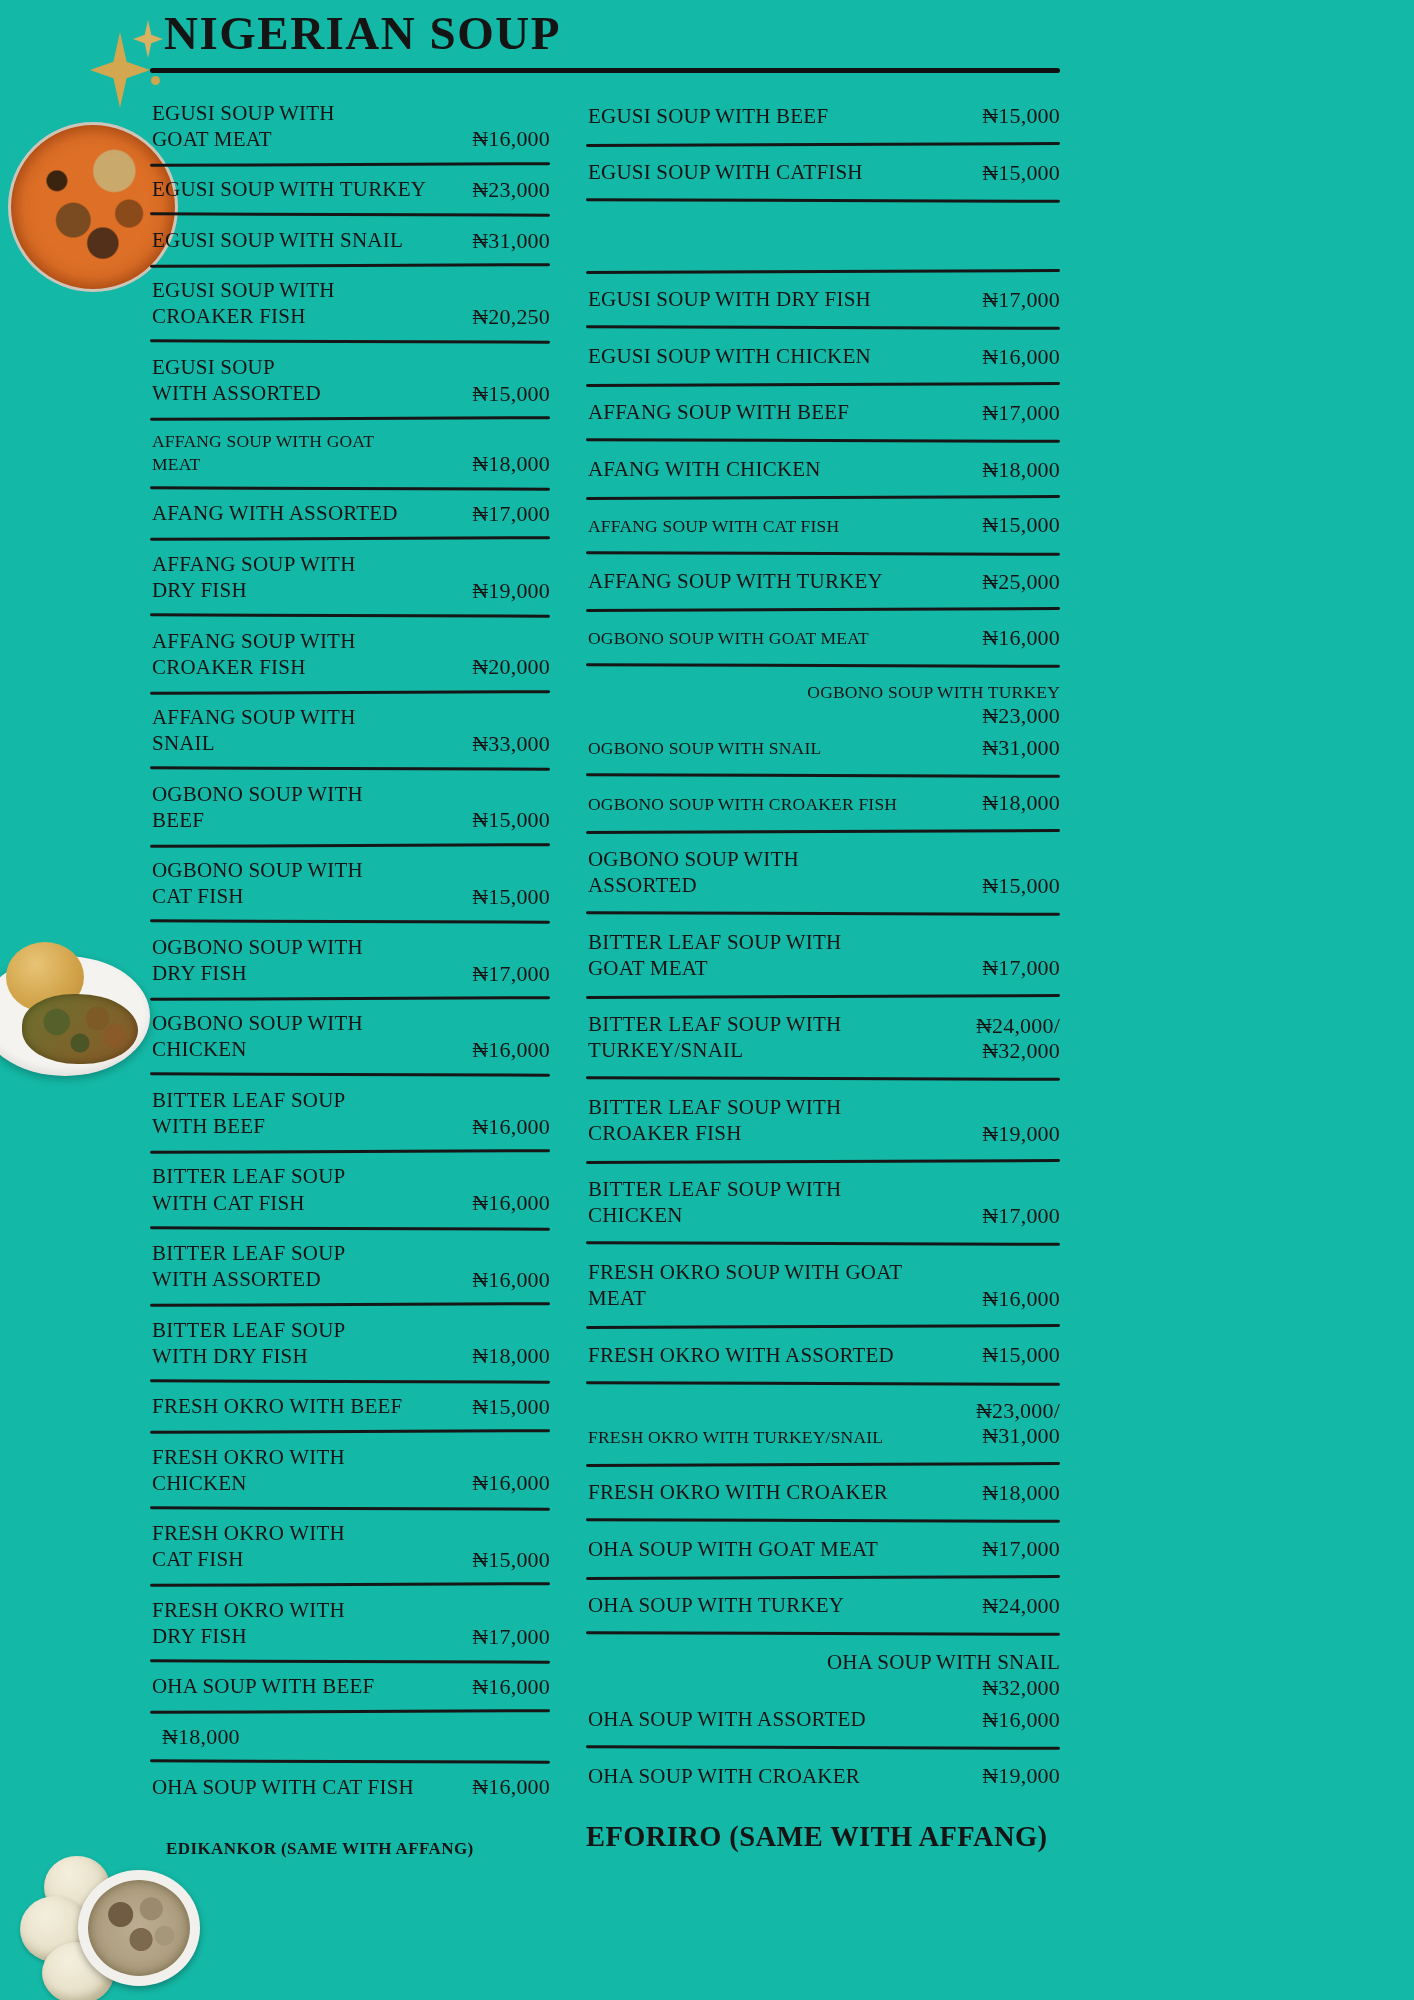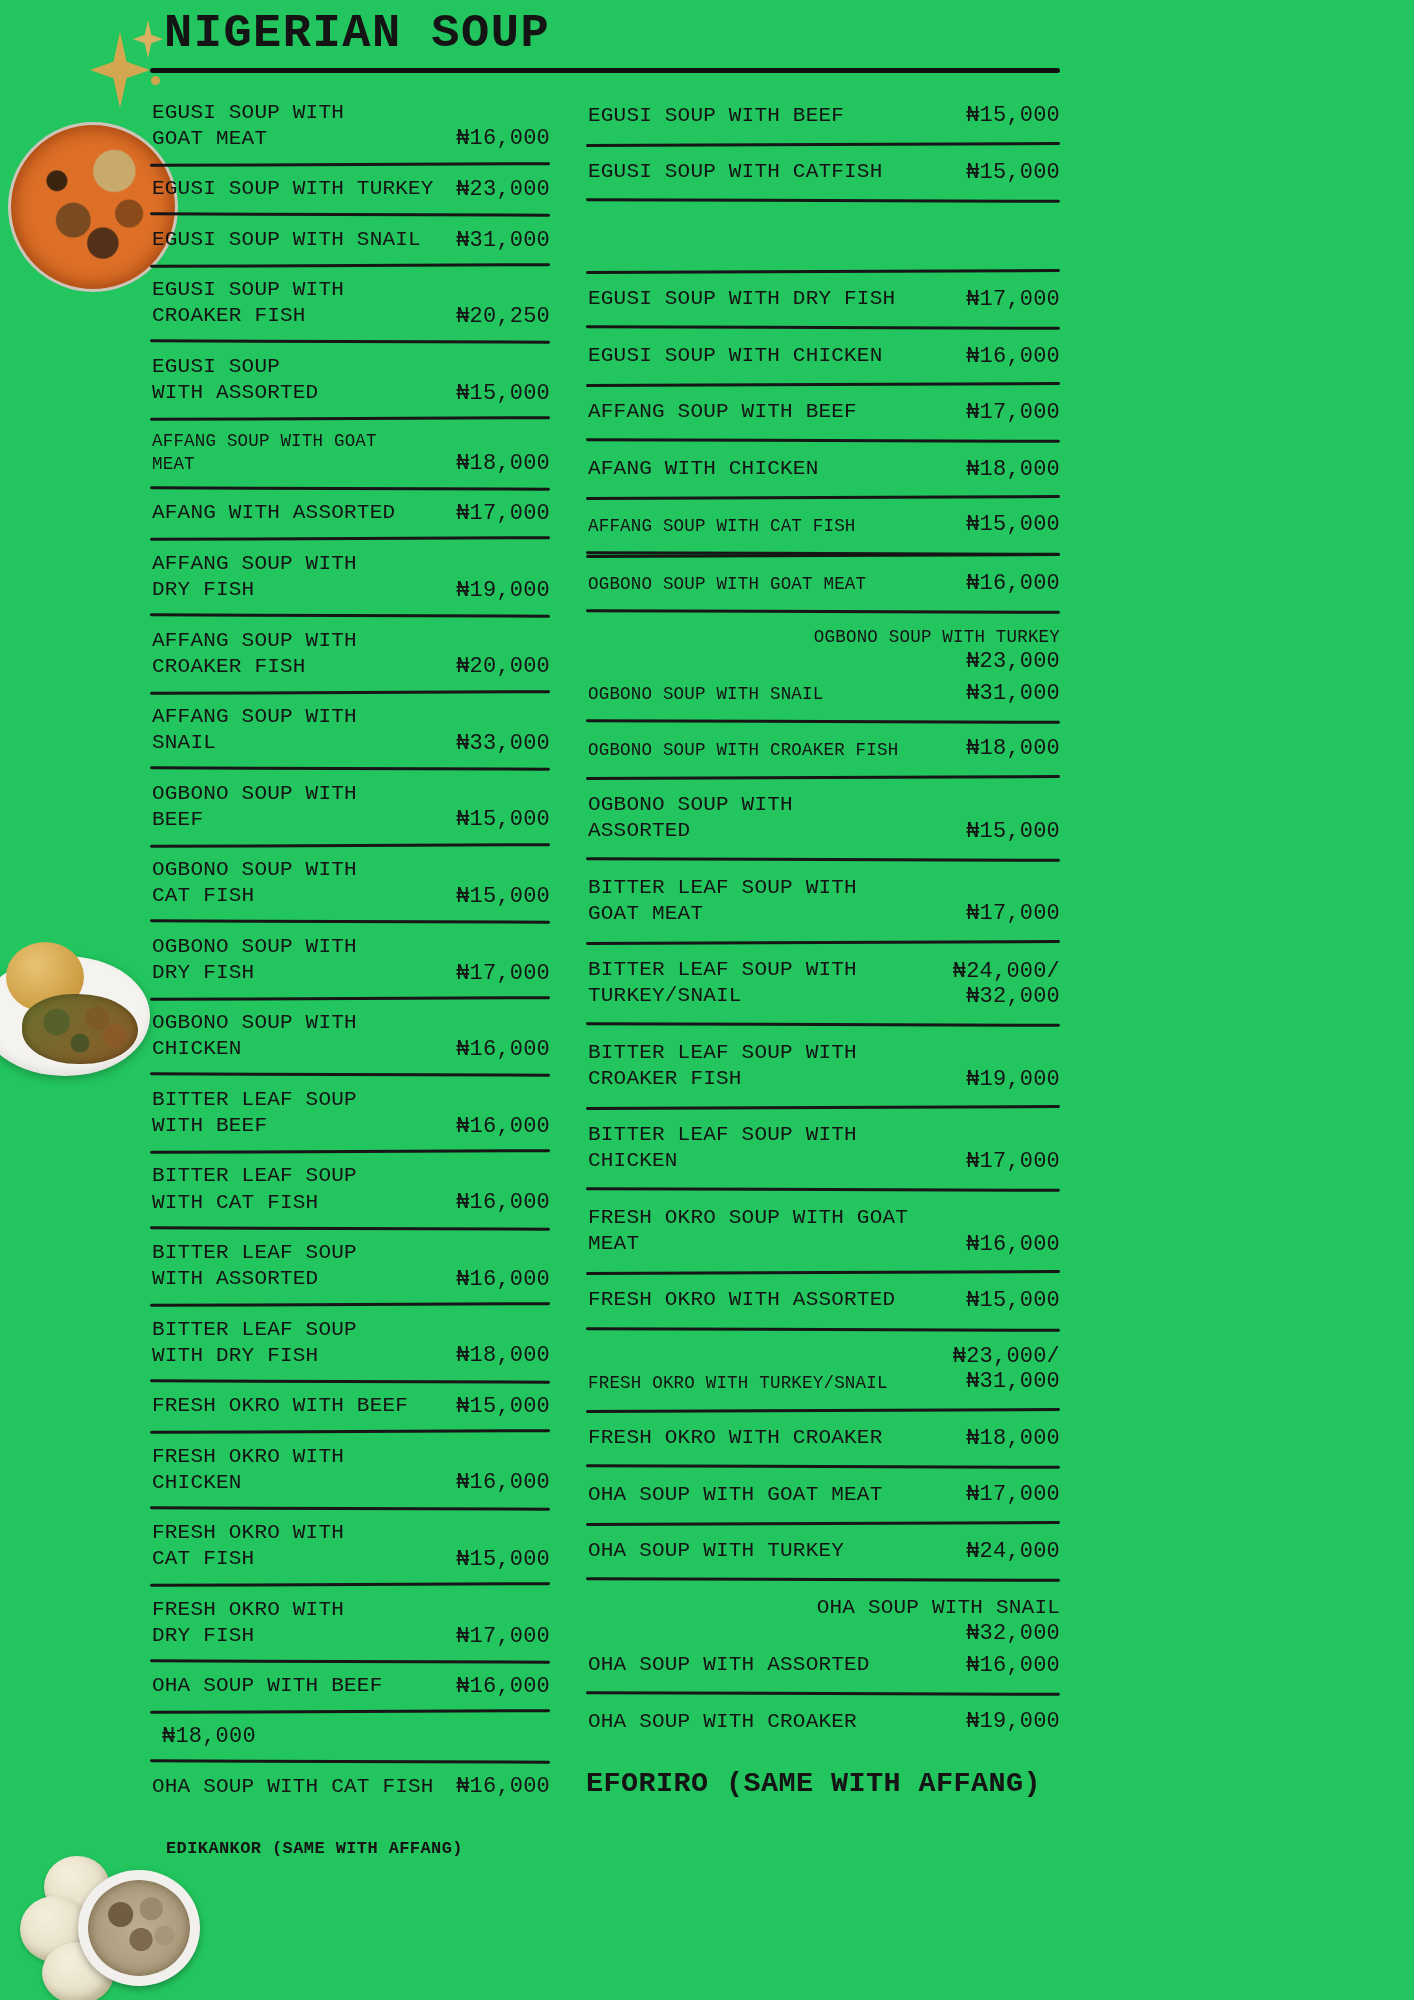--- a/index.html
+++ b/index.html
@@ -1,18 +1,18 @@
 <!DOCTYPE html>
 <html><head>
 <meta charset="utf-8">
 <style>
   html,body{margin:0;padding:0;background:#ffffff;}
   .page{
-    position:relative;width:1414px;height:2000px;background:#22c55e;overflow:hidden;
-    font-family:Liberation Mono, monospace;color:#141414;
+    position:relative;width:1414px;height:2000px;background:#14b8a6;overflow:hidden;
+    font-family:Liberation Serif, serif;color:#141414;
   }
 
   
   .menu-wrap{position:absolute;left:150px;top:8px;width:910px;}
   .title{
     margin-left:14px;font-size:47px;font-weight:700;letter-spacing:1.5px;
     line-height:1.1;white-space:nowrap;
   }
   .title-underline{height:5px;background:#101010;border-radius:3px;margin-top:8px;}
 
@@ -302,20 +302,24 @@
           <div class="row">
             <div class="item-name">AFANG WITH CHICKEN</div>
             <div class="item-price">₦18,000</div>
           </div>
           <div class="divider"></div>
           <div class="row small">
             <div class="item-name">AFFANG SOUP WITH CAT FISH</div>
             <div class="item-price">₦15,000</div>
           </div>
           <div class="divider alt"></div>
+          <div class="row">
+            <div class="item-name">AFFANG SOUP WITH TURKEY</div>
+            <div class="item-price">₦25,000</div>
+          </div>
           <div class="divider"></div>
           <div class="row small">
             <div class="item-name">OGBONO SOUP WITH GOAT MEAT</div>
             <div class="item-price">₦16,000</div>
           </div>
           <div class="divider alt"></div>
           <div class="row small tight-b">
             <div class="item-name">OGBONO SOUP WITH TURKEY</div>
             <div class="item-price">₦23,000</div>
           </div>

